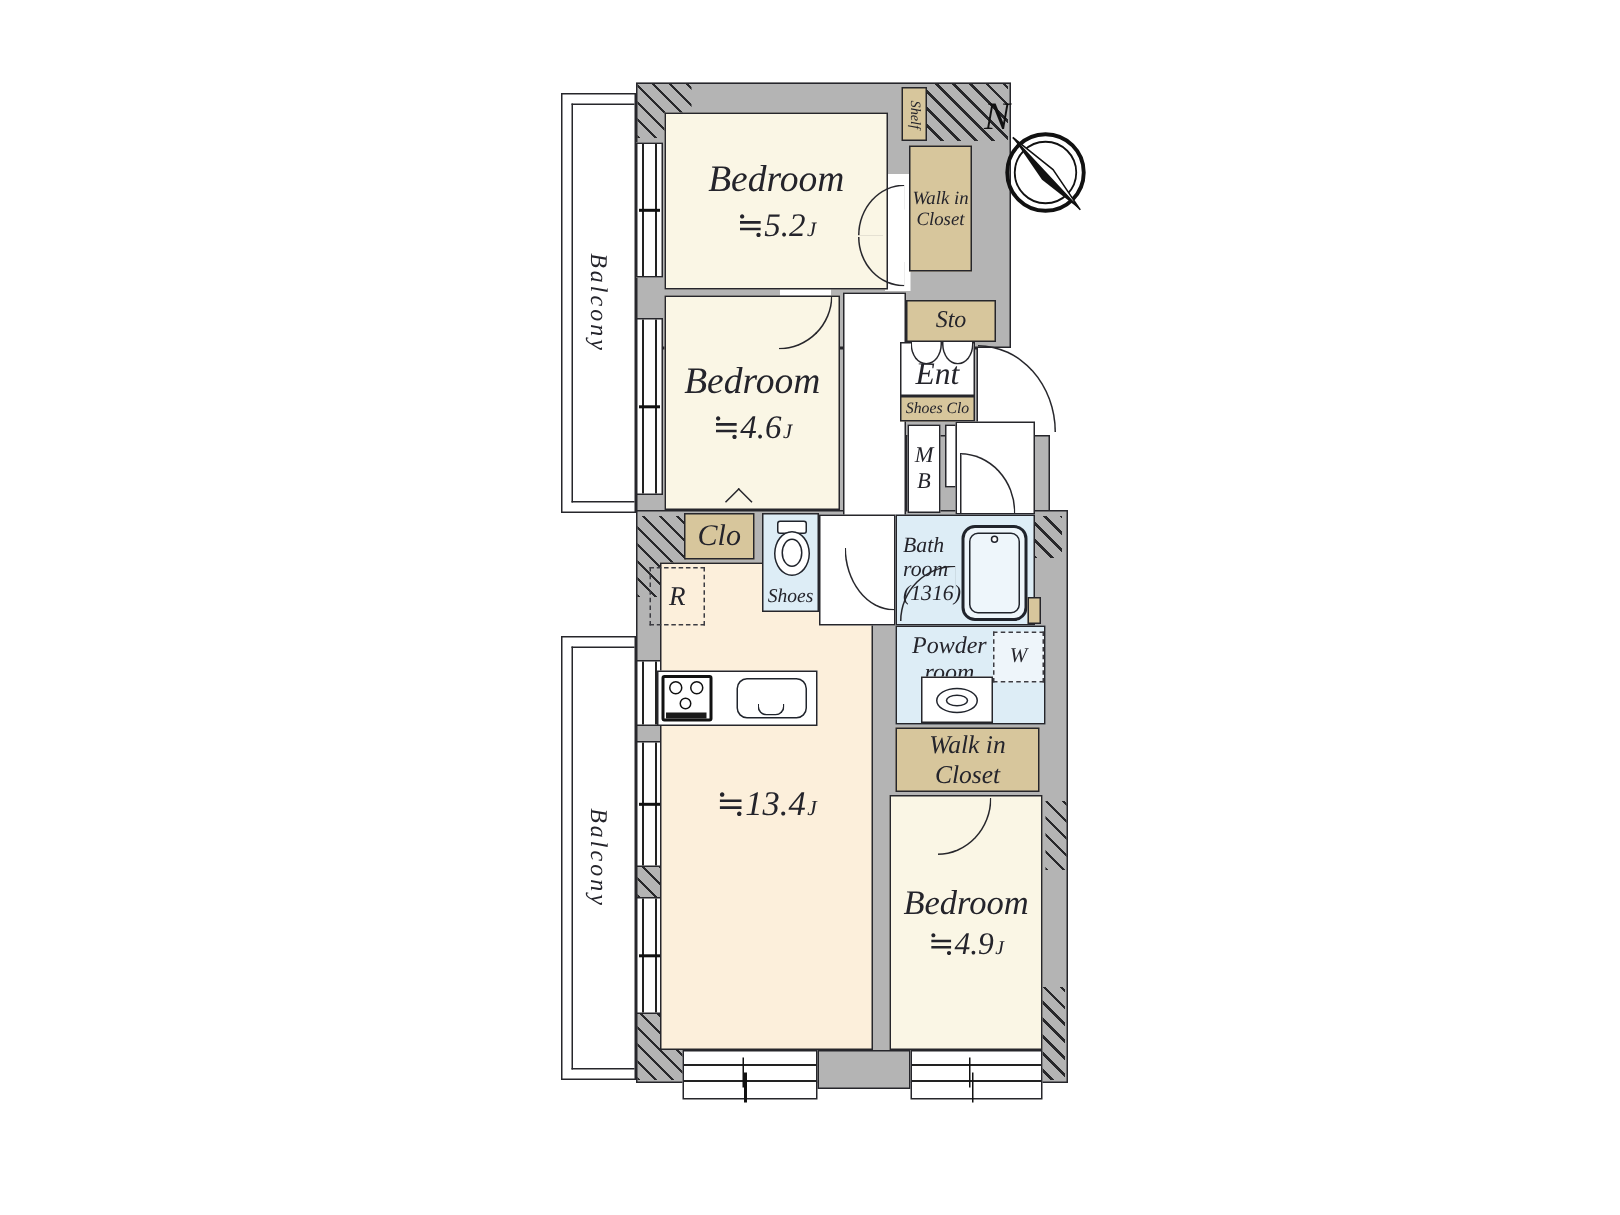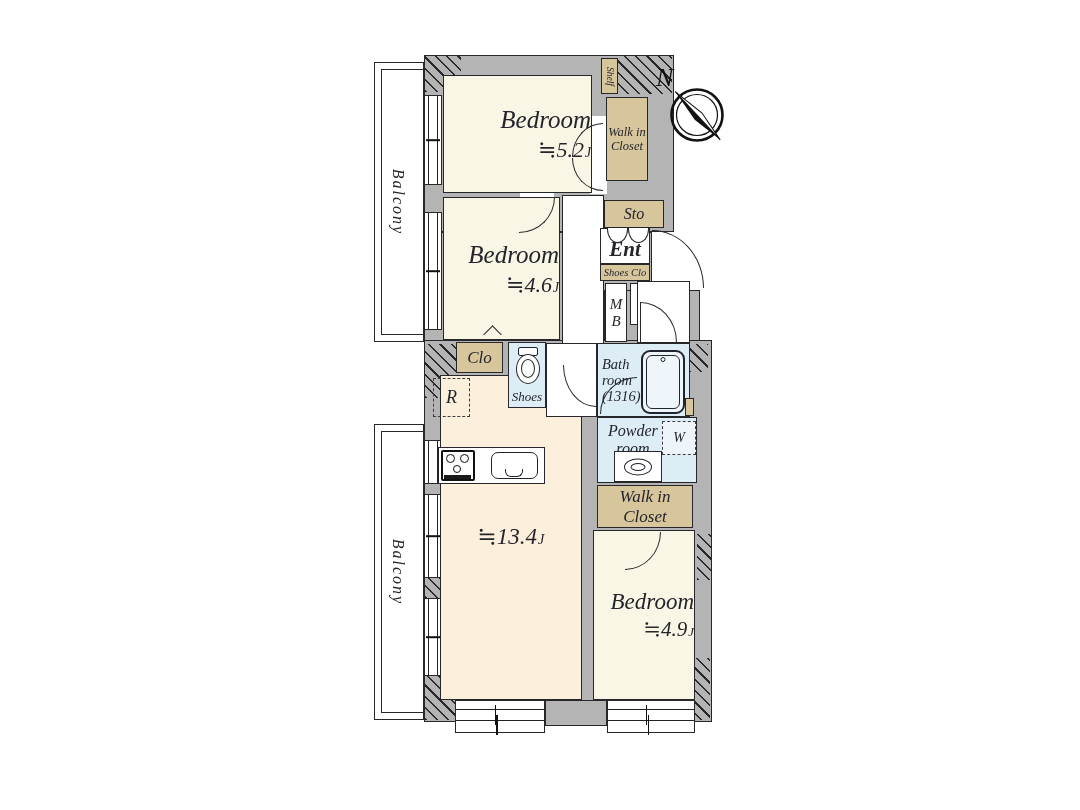--- a/index.html
+++ b/index.html
@@ -5,21 +5,21 @@
   html,body{margin:0;padding:0;background:#fff;}
   #canvas{position:relative;width:1080px;height:810px;background:#fff;overflow:hidden;
     font-family:"Liberation Serif","DejaVu Serif",serif;font-style:italic;color:var(--text,#24242b);}
   .abs{position:absolute;box-sizing:border-box;}
   .gray{position:absolute;box-sizing:border-box;background:var(--wall,#b4b4b4);border:1px solid var(--outline,#26262b);}
   .hatch{position:absolute;box-sizing:border-box;
     background:repeating-linear-gradient(45deg,rgba(25,25,28,.9) 0 1.5px,rgba(0,0,0,0) 1.5px 8px);}
   .room{position:absolute;box-sizing:border-box;border:1.5px solid var(--outline,#26262b);
     display:flex;flex-direction:column;align-items:center;justify-content:center;text-align:center;}
   .white{background:#fff;}
-  .cream{background:var(--bedroom,#faf6e5);align-items:flex-end;}
+  .cream{background:var(--bedroom,#faf6e5);}
   .peach{background:var(--ldk,#fcefdb);}
   .tan{background:var(--closet,#d7c69c);}
   .wet{background:var(--wet,#ddedf6);}
   .pre{white-space:pre-line;line-height:1.12;}
   .rname{font-size:25px;line-height:1.2;}
   .sizeline{display:flex;align-items:baseline;justify-content:center;font-size:22px;margin-top:2px;}
   .unit{font-size:.62em;margin-left:1px;}
   .door{position:absolute;box-sizing:border-box;border:0 solid var(--outline,#26262b);background:transparent;}
   .win{position:absolute;box-sizing:border-box;background:#fff;border:1px solid var(--outline,#26262b);}
   .win .vlines{position:absolute;inset:0;
@@ -112,21 +112,21 @@
     <div class="pre" style="font-size: 12.5px; white-space: pre-line;">Walk in
 Closet</div>
   </div>
 
   <div class="room white" style="left:562px;top:195px;width:42px;height:150px;border-width:1px;"></div>
 
   <div class="room tan" style="left:604px;top:200px;width:60px;height:28px;">
     <div class="small">Sto</div>
   </div>
 
-  <div class="room white" style="left:600px;top:228px;width:50px;height:36px;border-width:1px;justify-content:flex-end;padding-bottom:1px;font-weight:bold;">
+  <div class="room white" style="left:600px;top:228px;width:50px;height:36px;border-width:1px;justify-content:flex-end;padding-bottom:1px;">
     <div style="font-size:21px;">Ent</div>
   </div>
 
   <div class="abs" style="left:607px;top:228px;width:21px;height:15px;border:1.3px solid var(--outline);border-top:none;border-radius:0 0 55% 55%/0 0 100% 100%;background:#fff;"></div>
   <div class="abs" style="left:628px;top:228px;width:21px;height:15px;border:1.3px solid var(--outline);border-top:none;border-radius:0 0 55% 55%/0 0 100% 100%;background:#fff;"></div>
 
   <div class="room tan" style="left:600px;top:264px;width:50px;height:17px;border-width:1px;">
     <div style="font-size:10.5px;">Shoes Clo</div>
   </div>
 
@@ -141,21 +141,21 @@
     <div class="rname">Bedroom</div>
     <div class="sizeline">
         <span>≒4.6</span>
         <span class="unit">J</span>
       </div>
   </div>
 
   <div class="abs" style="left:486px;top:328px;width:13px;height:13px;border-top:1.5px solid var(--outline);border-left:1.5px solid var(--outline);transform:rotate(45deg);"></div>
 
   <div class="room tan" style="left:456px;top:342px;width:47px;height:31px;">
-    <div style="font-size:17px;">Clo</div>
+    <div style="font-size:20px;">Clo</div>
   </div>
 
   <div class="room wet" style="left:508px;top:342px;width:38px;height:66px;justify-content:flex-end;padding-bottom:2px;">
     <div class="abs" style="left:6px;top:4px;width:26px;height:38px;">
       <div class="fixture" style="left:3px;top:0;width:20px;height:9px;border-radius:2px;"></div>
       <div class="fixture" style="left:1px;top:7px;width:24px;height:30px;border-radius:50%;"></div>
       <div class="abs" style="left:6px;top:12px;width:14px;height:19px;border:1px solid #20242c;border-radius:50%;"></div>
     </div>
     <div style="font-size:13px;">Shoes</div>
   </div>

